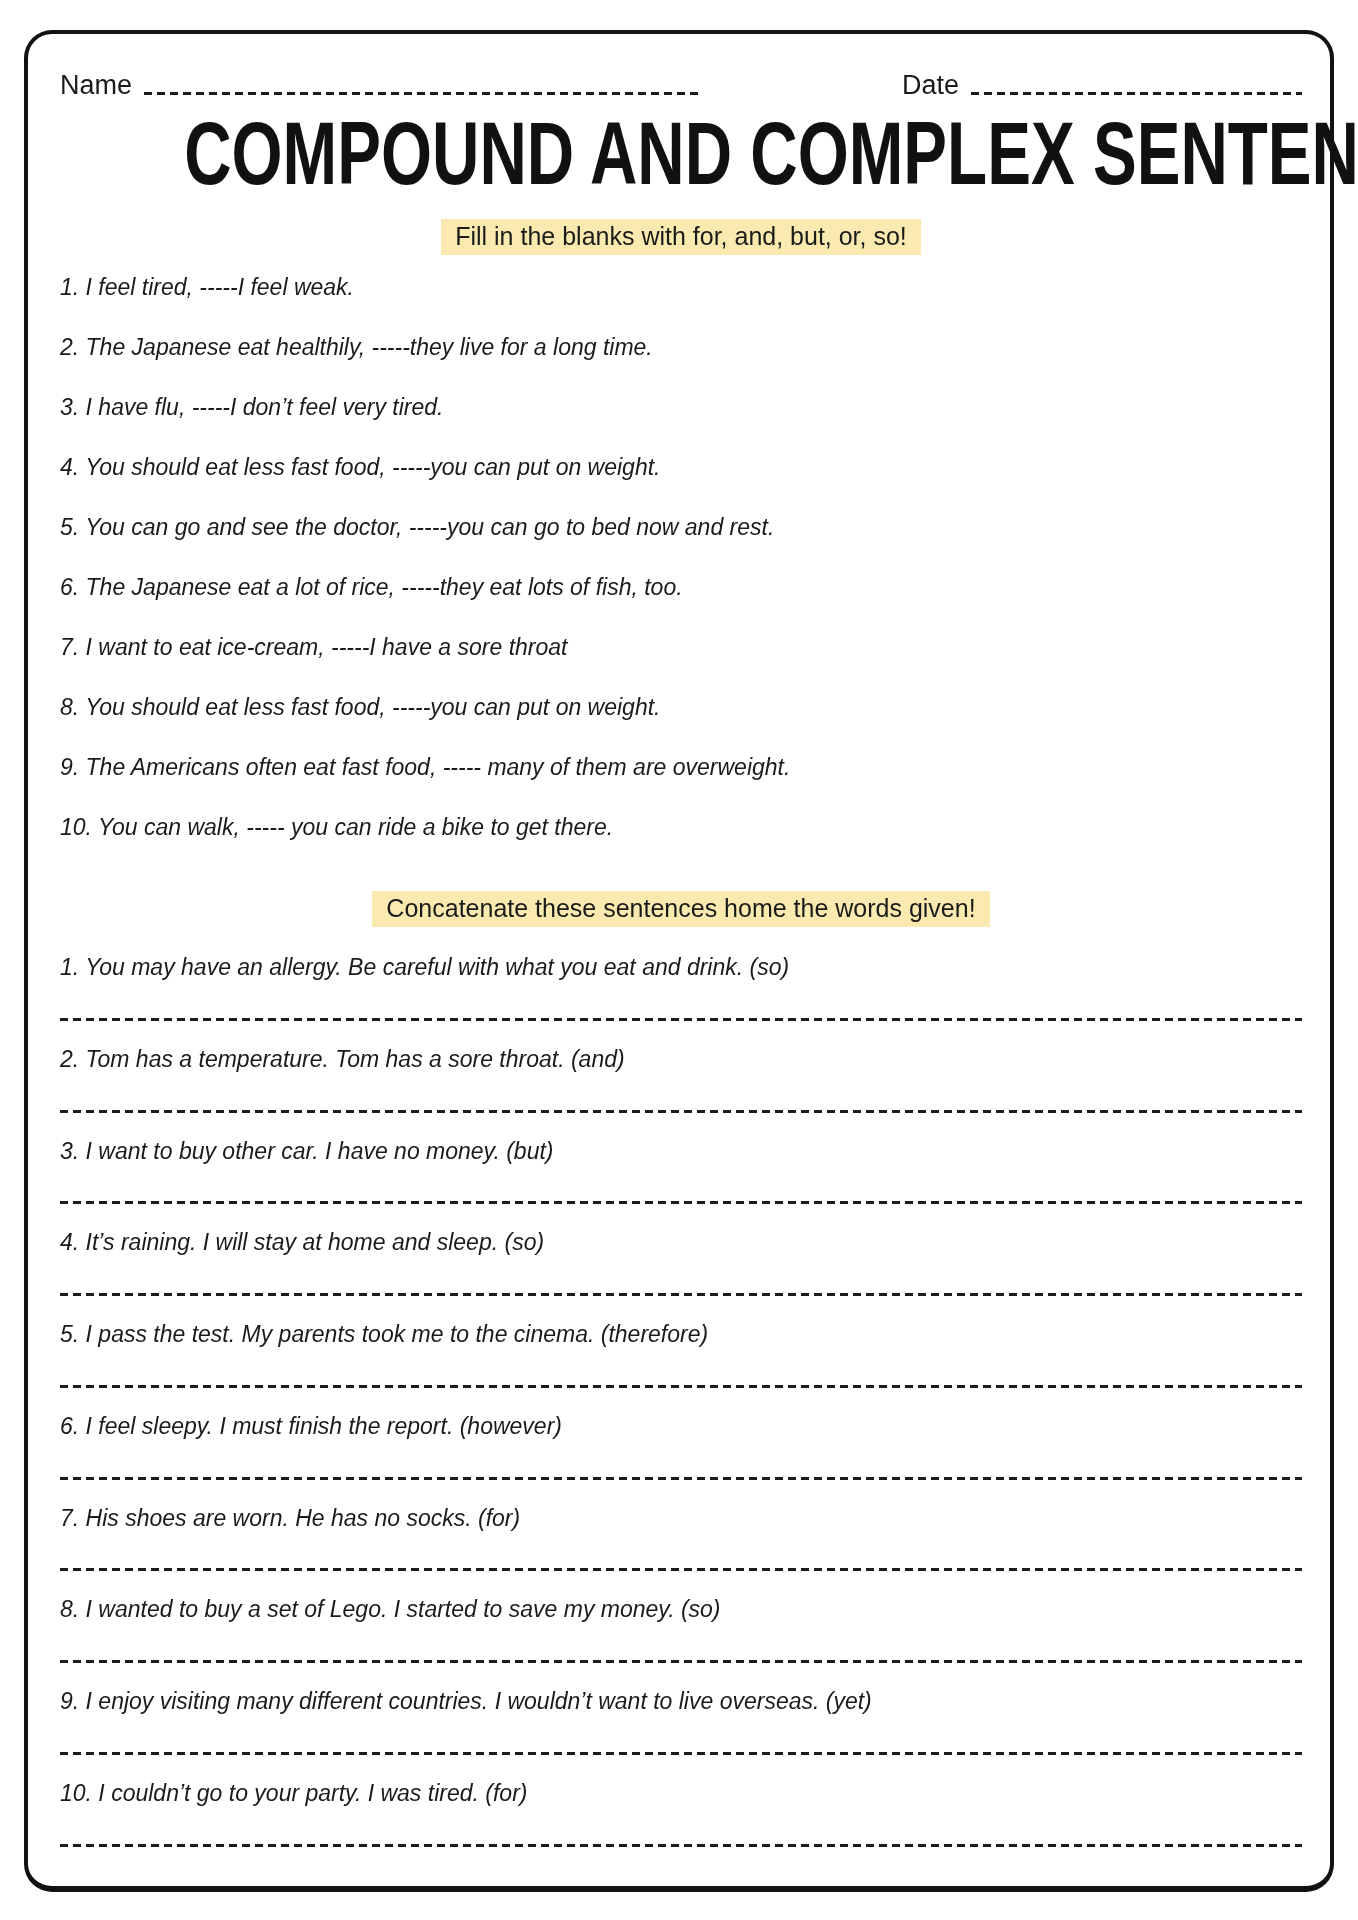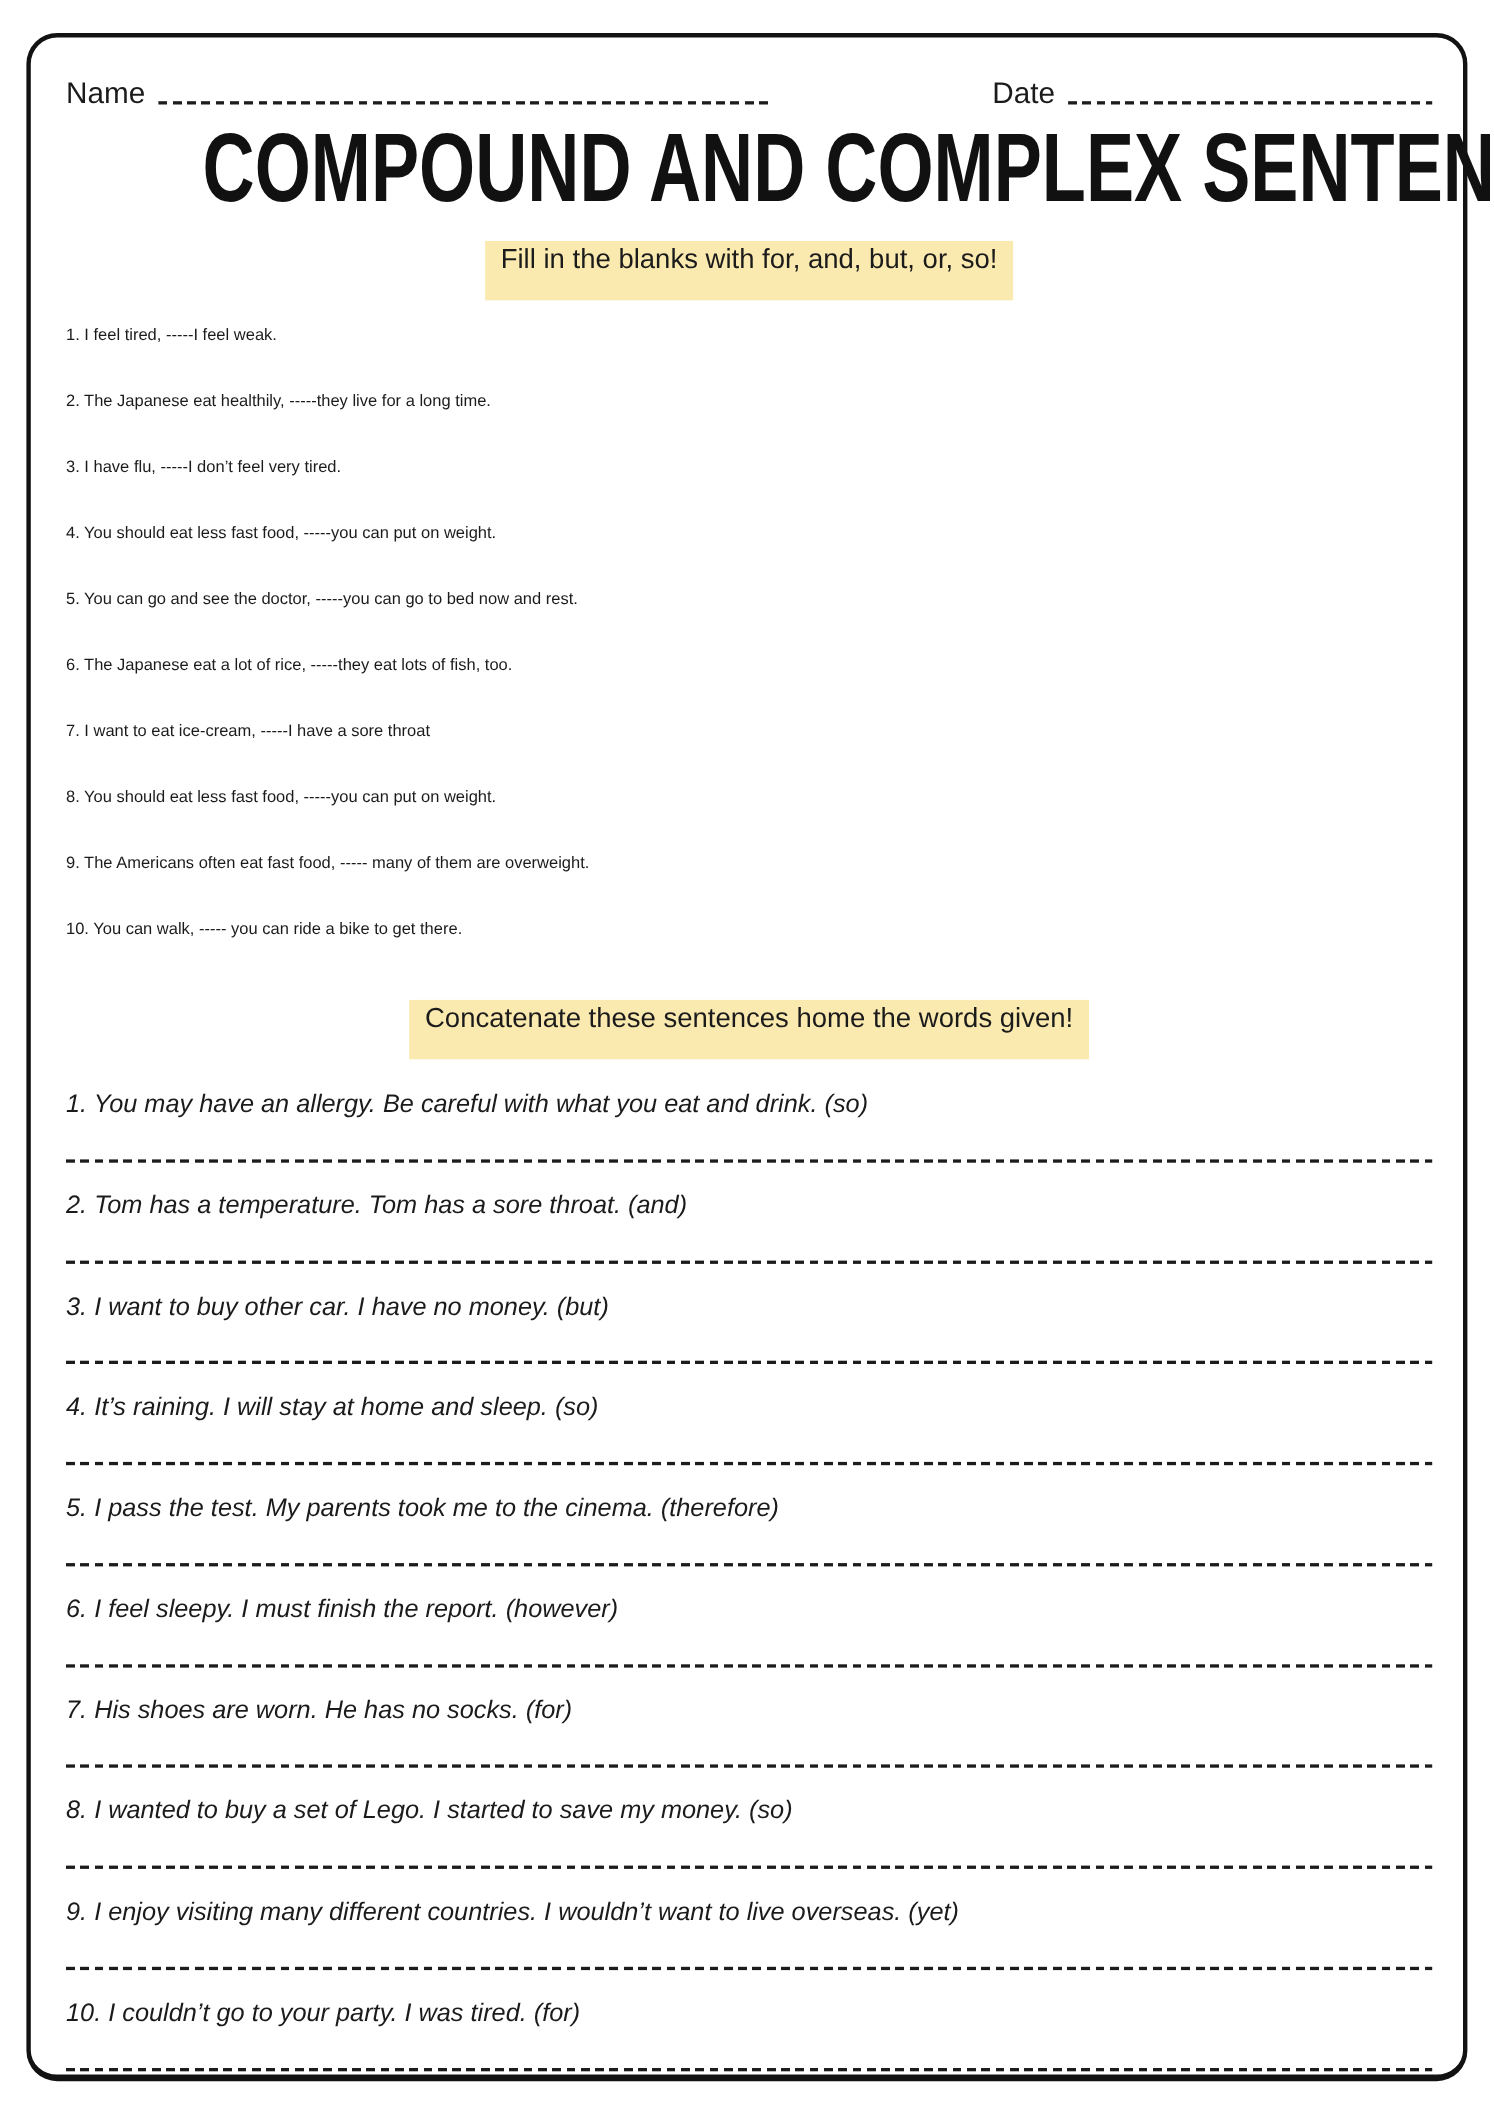--- a/index.html
+++ b/index.html
@@ -54,24 +54,24 @@
     transform: scale(0.80, 1.08);
     transform-origin: 50% 60%;
     color: #111111;
   }
   
   .instr-wrap { text-align: center; margin-top: 22px; line-height: 1; }
   .instr {
     display: inline-block;
     font-size: 25px;
     background: #fbeab0;
-    padding: 5px 14px 24px 14px;
+    padding: 5px 14px 6px 14px;
   }
   
-  .s1-list { margin-top: 2px; font-size: 15px; }
+  .s1-list { margin-top: 2px; font-size: 23px; font-style: italic; }
   .s1-item { line-height: 60px; white-space: nowrap; }
   
   .s2-head-wrap { text-align: center; margin-top: 34px; line-height: 1; }
   .s2-list { margin-top: 26px; font-size: 23px; }
   .s2-item { margin-bottom: 24px; }
   .s2-text { line-height: 1.25; white-space: nowrap; font-style: italic; }
   .answer-line { margin-top: 36px; }
 </style>
 </head>
 <body>

